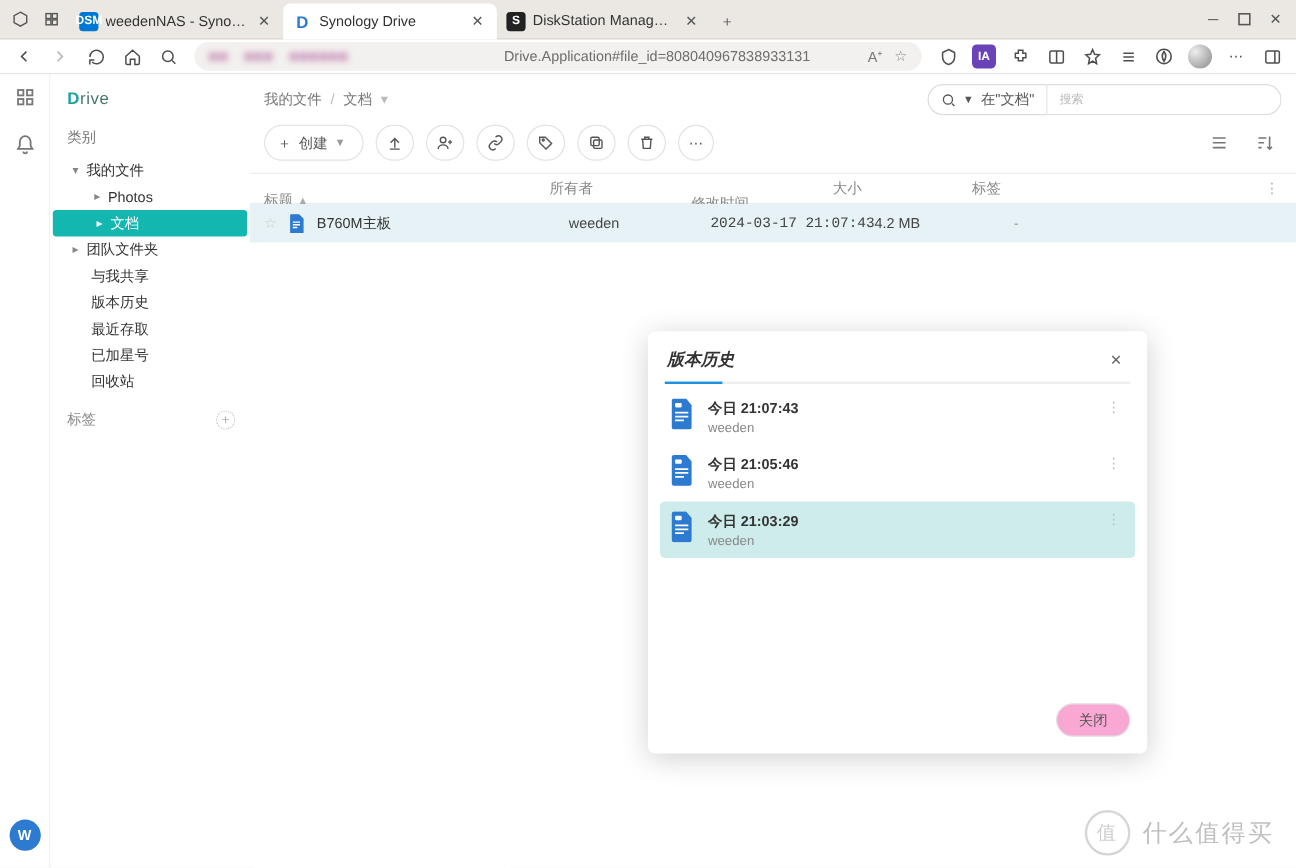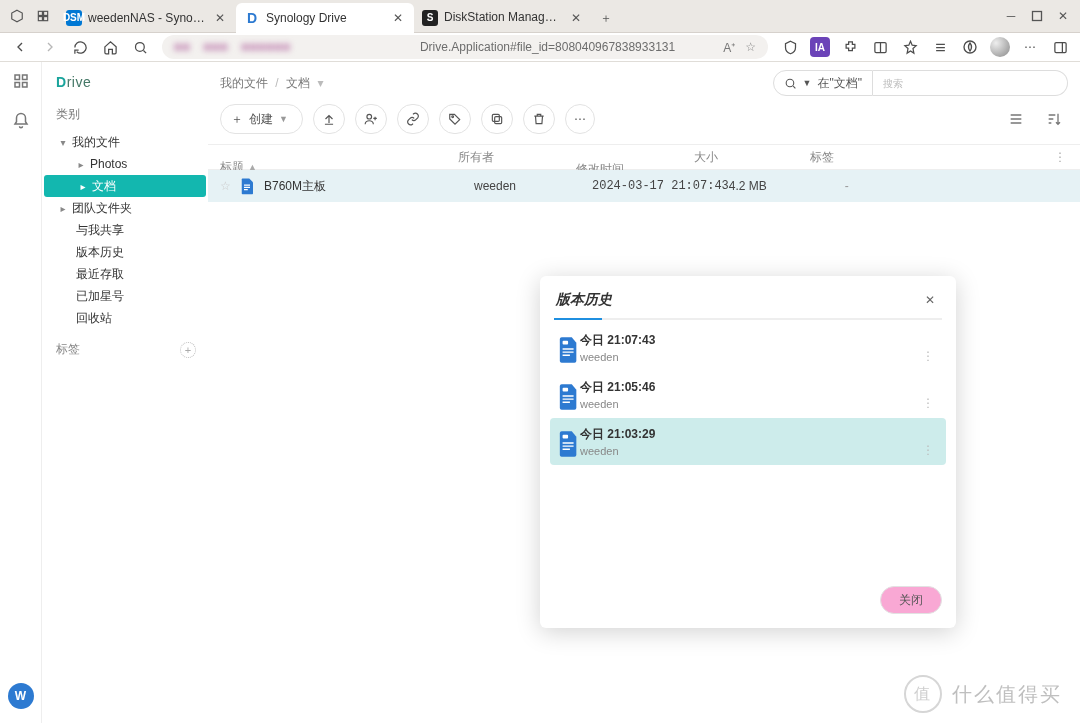--- a/index.html
+++ b/index.html
@@ -82,21 +82,21 @@
 
   
   .overlay { position: absolute; inset: 0; }
   .dialog { position: absolute; left: 332px; top: 214px; width: 416px; height: 352px; background: #fff; border-radius: 6px; box-shadow: 0 4px 24px rgba(0,0,0,.18); display: flex; flex-direction: column; }
   .dlg-head { display: flex; align-items: center; justify-content: space-between; padding: 14px 16px 8px; }
   .dlg-title { font-size: 14px; font-weight: 600; color: #333; font-style: italic; }
   .dlg-close { width: 20px; height: 20px; color: #666; display: flex; align-items: center; justify-content: center; }
   .dlg-tabline { height: 2px; background: #eee; margin: 0 14px; position: relative; }
   .dlg-tabline::before { content: ""; position: absolute; left: 0; top: 0; width: 48px; height: 2px; background: #1f8fe0; }
   .versions { padding: 4px 10px; overflow: auto; }
-  .ver { display: flex; align-items: flex-end; padding: 8px 8px; border-radius: 4px; }
+  .ver { display: flex; align-items: flex-start; gap: 10px; padding: 8px 8px; border-radius: 4px; }
   .ver.sel { background: #cdeceb; }
   .ver-ic { width: 22px; height: 26px; }
   .ver-txt { flex: 1; min-width: 0; }
   .ver-time { font-size: 12px; font-weight: 600; color: #333; }
   .ver-user { font-size: 11px; color: #888; margin-top: 2px; }
   .ver-more { color: #bbb; padding: 0 4px; }
   .dlg-foot { margin-top: auto; padding: 12px 14px 14px; display: flex; justify-content: flex-end; }
   .dlg-btn { height: 28px; padding: 0 18px; border: 1px solid #e2e2e2; background: #f9a8d4; border-radius: 14px; font-size: 12px; color: #555; display: flex; align-items: center; }
 
   

